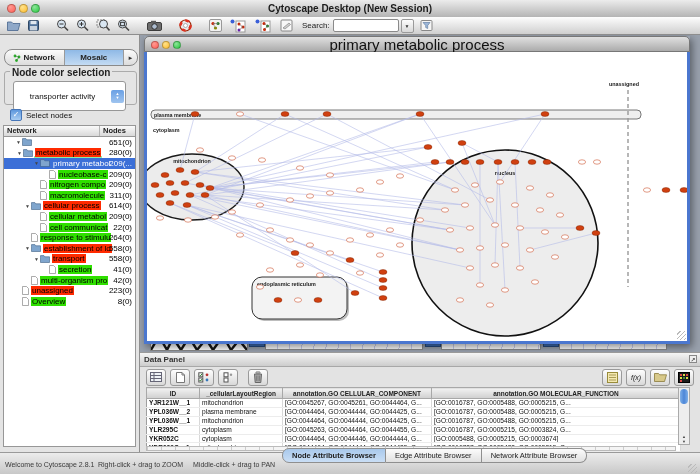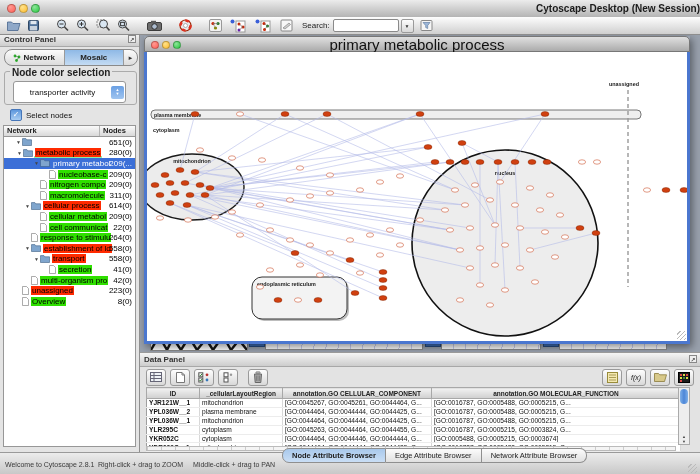--- a/index.html
+++ b/index.html
@@ -3,21 +3,21 @@
 <meta charset="utf-8">
 <style>
   html,body{margin:0;padding:0;background:#555;}
   #app{position:relative;width:700px;height:474px;overflow:hidden;
        font-family:"Liberation Sans","DejaVu Sans",sans-serif;
        background:#99a1ad;-webkit-font-smoothing:antialiased;}
   
   .titlebar{position:absolute;left:0;top:0;width:700px;height:17px;
     background:linear-gradient(#ececec,#b4b4b4);border-bottom:1px solid #7d7d7d;z-index:40;}
   .titlebar .title{position:absolute;left:0;right:0;top:0;height:17px;line-height:17px;
-    text-align:right;font-size:10px;font-weight:bold;color:#1b1b1b;}
+    text-align:center;font-size:10px;font-weight:bold;color:#1b1b1b;}
   .lights{position:absolute;left:7px;top:4px;display:flex;gap:3px;}
   .light{width:9px;height:9px;border-radius:50%;border:1px solid rgba(0,0,0,.25);box-sizing:border-box;}
   .lights .r{background:radial-gradient(circle at 35% 30%,#ff9a92,#ff5f57);}
   .lights .y{background:radial-gradient(circle at 35% 30%,#ffe28a,#febc2e);}
   .lights .g{background:radial-gradient(circle at 35% 30%,#8ee69a,#28c840);}
   
   .toolbar{position:absolute;left:0;top:17px;width:700px;height:17px;z-index:40;
     background:linear-gradient(#fdfdfd,#cfcfcf);border-bottom:1px solid #8d8d8d;
     display:flex;align-items:center;}
   .tbtn{height:15px;display:flex;align-items:center;justify-content:center;flex:0 0 auto;}
@@ -36,21 +36,21 @@
   .cp-tabs{position:absolute;left:4px;top:16px;width:132px;height:15px;display:flex;
     border:1px solid #8a8a8a;border-radius:8px;overflow:hidden;background:linear-gradient(#fbfbfb,#dcdcdc);}
   .cp-tab{flex:1;display:flex;align-items:center;justify-content:center;font-size:8px;font-weight:bold;
     color:#222;border-right:1px solid #9a9a9a;gap:2px;}
   .cp-tab.sel{background:linear-gradient(#8fb9e6,#c3dbf3);}
   .cp-tab-arrow{width:13px;display:flex;align-items:center;justify-content:center;font-size:6px;color:#333;}
   .group{position:absolute;left:4px;top:38px;width:131px;height:32px;border:1px solid #ababab;
     border-radius:3px;}
   .group-lbl{position:absolute;left:5px;top:-5px;background:#e4e4e4;padding:0 2px;font-size:10px;
     font-weight:bold;color:#222;}
-  .dropdown{position:absolute;left:8px;top:9px;width:113px;height:22px;background:#fff;
+  .dropdown{position:absolute;left:8px;top:9px;width:113px;height:30px;background:#fff;
     border:1px solid #979797;border-radius:3px;display:flex;align-items:center;box-sizing:border-box;justify-content:flex-end;}
   .dropdown .dd-txt{flex:1;font-size:8px;color:#111;text-align:center;}
   .dd-step{width:13px;height:13px;border-radius:2px;margin-right:1px;
     background:linear-gradient(#6aa0e4,#9fc4ef);display:flex;flex-direction:column;align-items:center;
     justify-content:center;color:#fff;font-size:4px;line-height:4px;}
   .chkrow{position:absolute;left:10px;top:76px;display:flex;align-items:center;gap:4px;}
   .chk{width:10px;height:10px;border-radius:2px;border:1px solid #4676b8;
     background:linear-gradient(#5d97dd,#a9cdf2);color:#fff;font-size:8px;line-height:10px;
     text-align:center;font-weight:bold;}
   .tree-hdr{position:absolute;left:3px;top:92px;width:133px;height:12px;display:flex;
@@ -232,24 +232,20 @@
   <div class="combo-arrow">▼</div>
   <div class="tbtn" style="margin-left:6px">
     <svg width="13" height="13" viewBox="0 0 13 13">
           <rect x="1" y="1.5" width="11" height="10" rx="1" fill="#f5f5f5" stroke="#888"></rect>
           <path d="M3 3.5h7L7.7 6.5v3l-2-1v-2z" fill="#9db7d8" stroke="#55749c" stroke-width=".6"></path>
         </svg>
       </div>
 </div>
 
 <div class="cpanel">
-  <div class="panel-hdr">
-    <span>Control Panel</span>
-    <span class="float-ic">↗</span>
-  </div>
   <div class="cp-tabs">
     <div class="cp-tab">
       <svg width="8" height="8" viewBox="0 0 8 8">
             <circle cx="2" cy="2" r="1.4" fill="#2fae2f"></circle>
             <circle cx="6" cy="3" r="1.4" fill="#2fae2f"></circle>
             <circle cx="3.5" cy="6.5" r="1.4" fill="#2fae2f"></circle>
             <line x1="2" y1="2" x2="6" y2="3" stroke="#2a7a2a" stroke-width=".6"></line>
             <line x1="6" y1="3" x2="3.5" y2="6.5" stroke="#2a7a2a" stroke-width=".6"></line>
           </svg>
       <span>Network</span>

